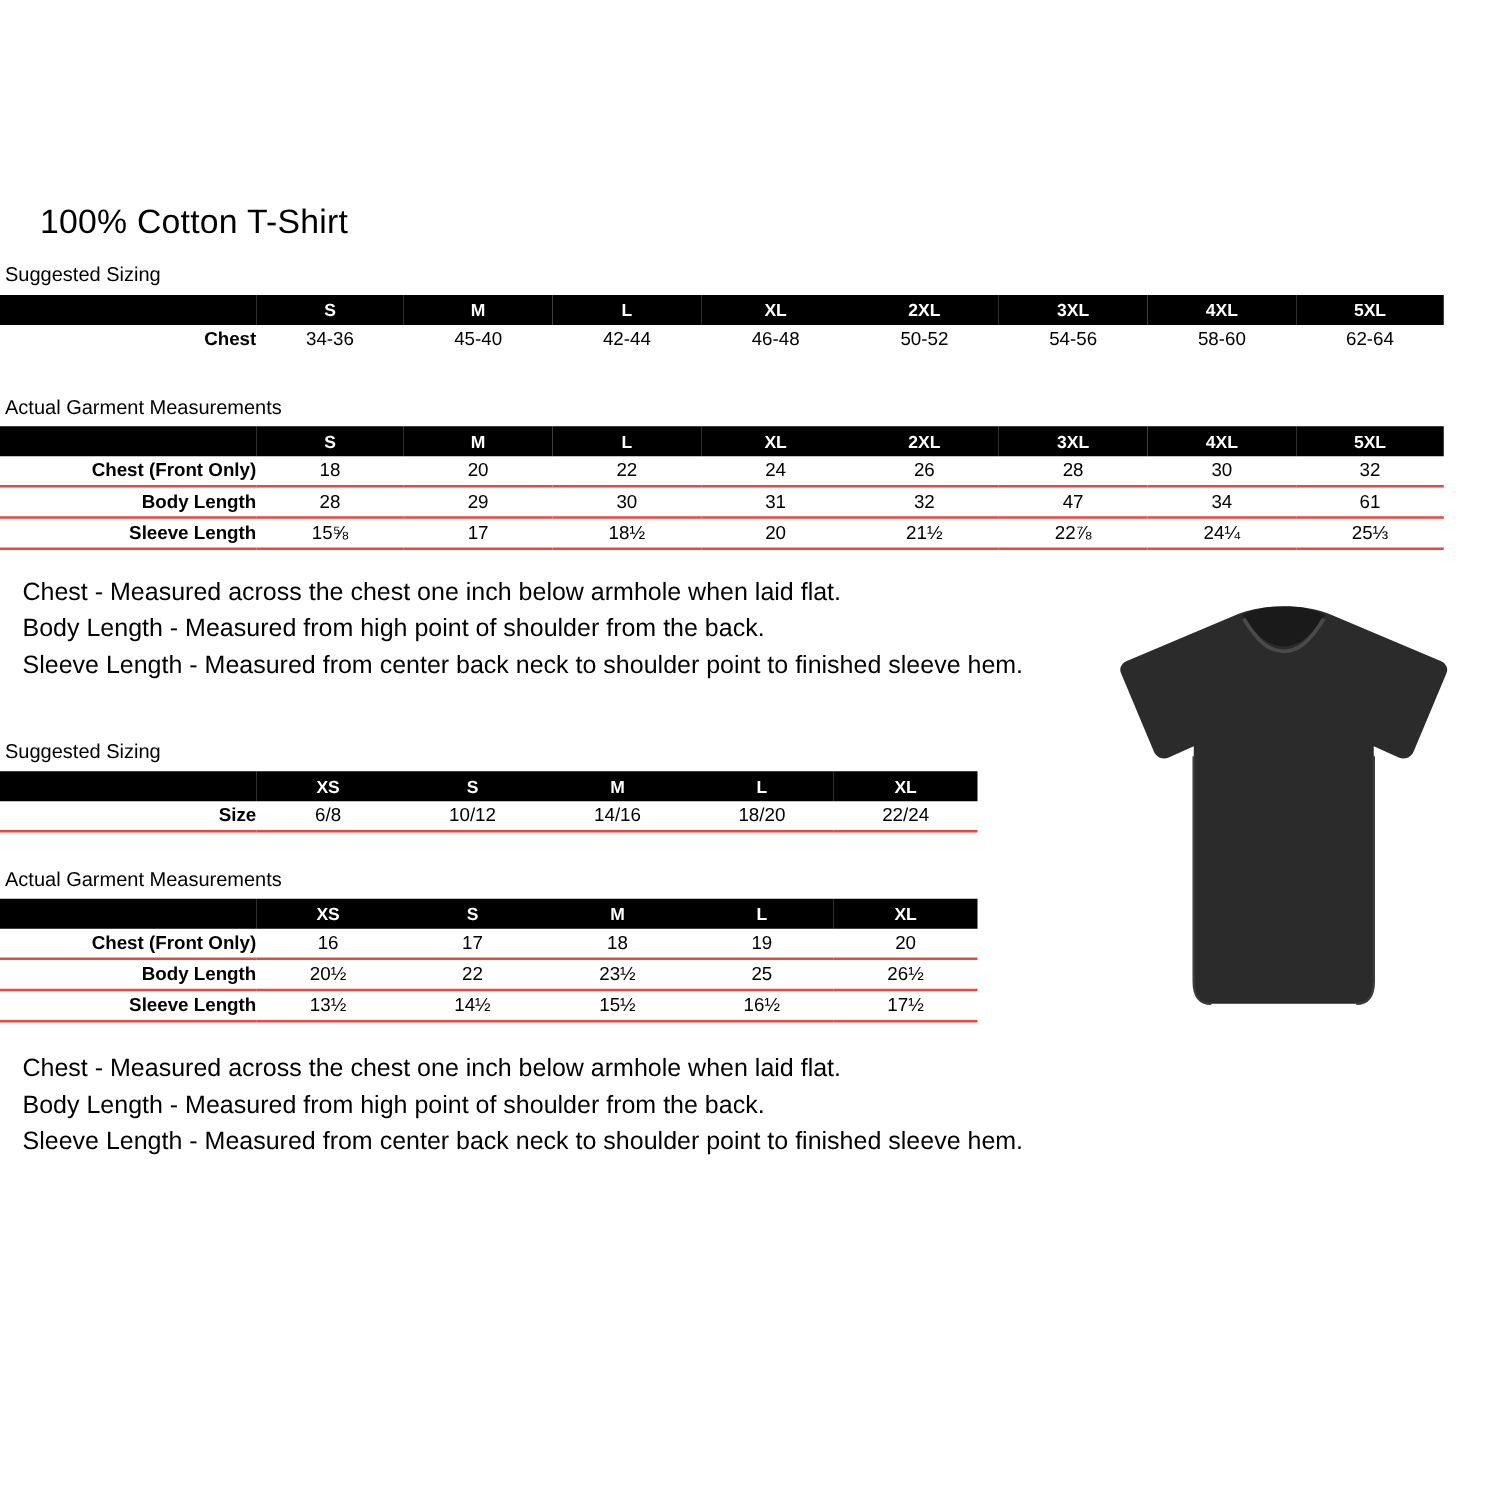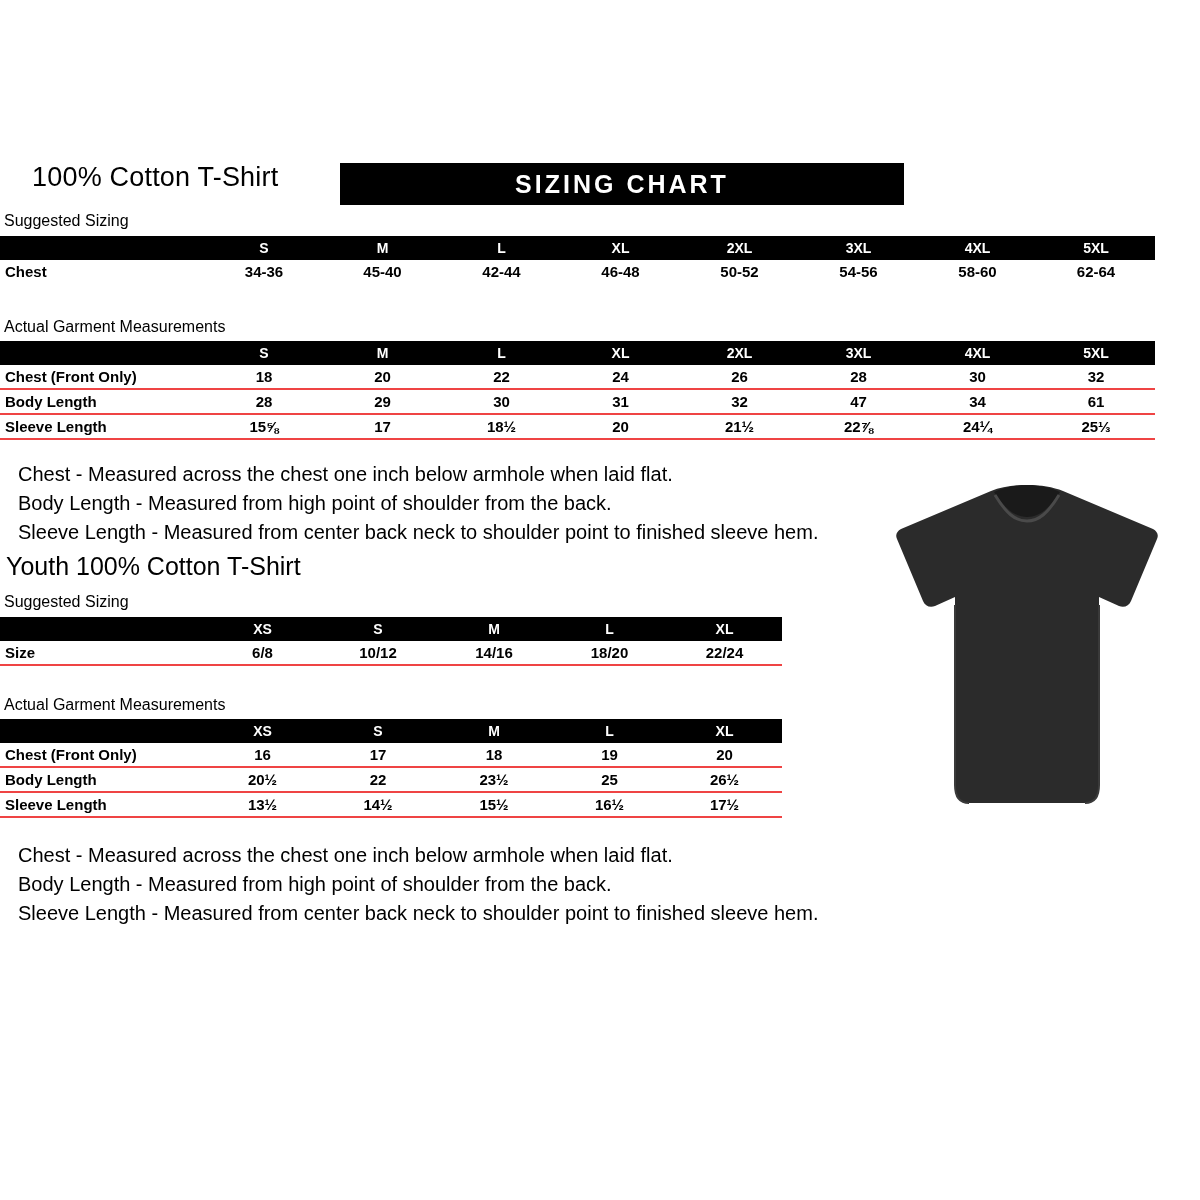--- a/index.html
+++ b/index.html
@@ -71,39 +71,39 @@
   .tbl td, .tbl th {
     padding: 0;
     margin: 0;
     font-size: 15px;
     font-weight: bold;
     text-align: center;
     height: 23px;
     vertical-align: middle;
   }
   .tbl .rowhead {
-    text-align: left;
+    text-align: right;
     padding-left: 5px;
   }
   .tbl thead tr {
     background: #000000;
     color: #ffffff;
   }
   .tbl thead th {
     height: 24px;
     font-size: 14px;
   }
   .tbl tbody tr {
     border-bottom: 2px solid #ef4444;
   }
   .tbl tbody td {
     font-weight: bold;
   }
   .tbl tbody td.val {
-    font-weight: bold;
+    font-weight: normal;
     font-size: 15px;
   }
 
   
   #adult-suggested tbody tr { border-bottom: none; }
 
   
   .note {
     position: absolute;
     left: 18px;
@@ -130,23 +130,20 @@
     height: 330px;
   }
 </style>
 </head>
 <body>
 
 <div class="sheet">
 
   <div class="adult-title">100% Cotton T-Shirt</div>
 
-  <div class="sizing-chart-banner">
-    <span>SIZING CHART</span>
-  </div>
 
   <div class="sub-label" style="top: 212px;">Suggested Sizing</div>
 
   <table class="tbl" id="adult-suggested" style="left:0px; top:236px; width:1155px;">
     <colgroup>
       <col style="width:205px">
         <col style="width:118px">
         <col style="width:119px">
         <col style="width:119px">
       <col style="width:119px">
@@ -244,21 +241,20 @@
         <td class="val">24¼</td>
         <td class="val">25⅓</td>
       </tr>
     </tbody>
   </table>
 
   <div class="note" style="top:463px;">Chest - Measured across the chest one inch below armhole when laid flat.</div>
   <div class="note" style="top:492px;">Body Length - Measured from high point of shoulder from the back.</div>
   <div class="note" style="top:521px;">Sleeve Length - Measured from center back neck to shoulder point to finished sleeve hem.</div>
 
-  <div class="youth-title">Youth 100% Cotton T-Shirt</div>
 
   <div class="sub-label" style="top:593px;">Suggested Sizing</div>
 
   <table class="tbl" id="youth-suggested" style="left:0px; top:617px; width:782px;">
     <colgroup>
       <col style="width:205px">
         <col style="width:115px">
         <col style="width:116px">
         <col style="width:116px">
         <col style="width:115px">

